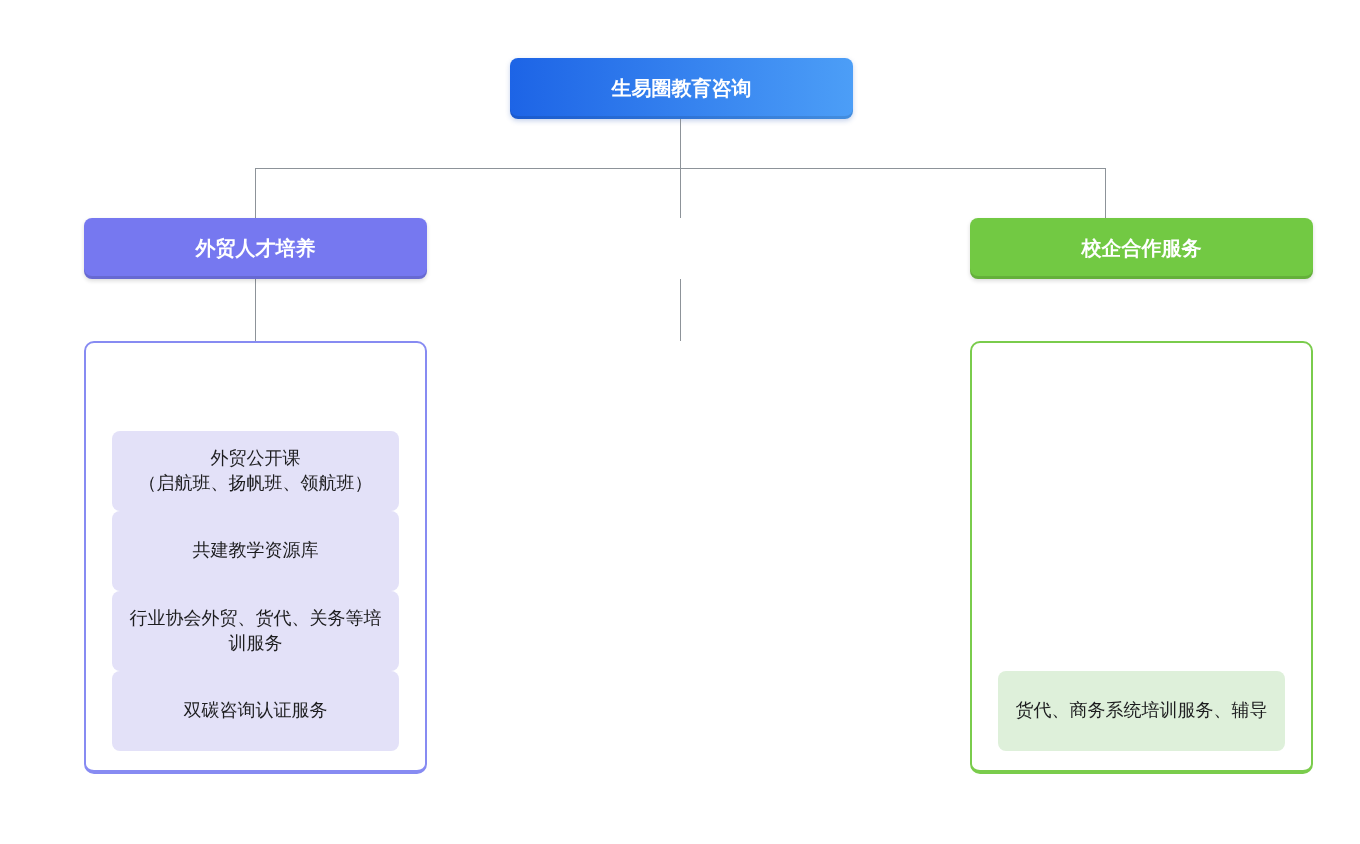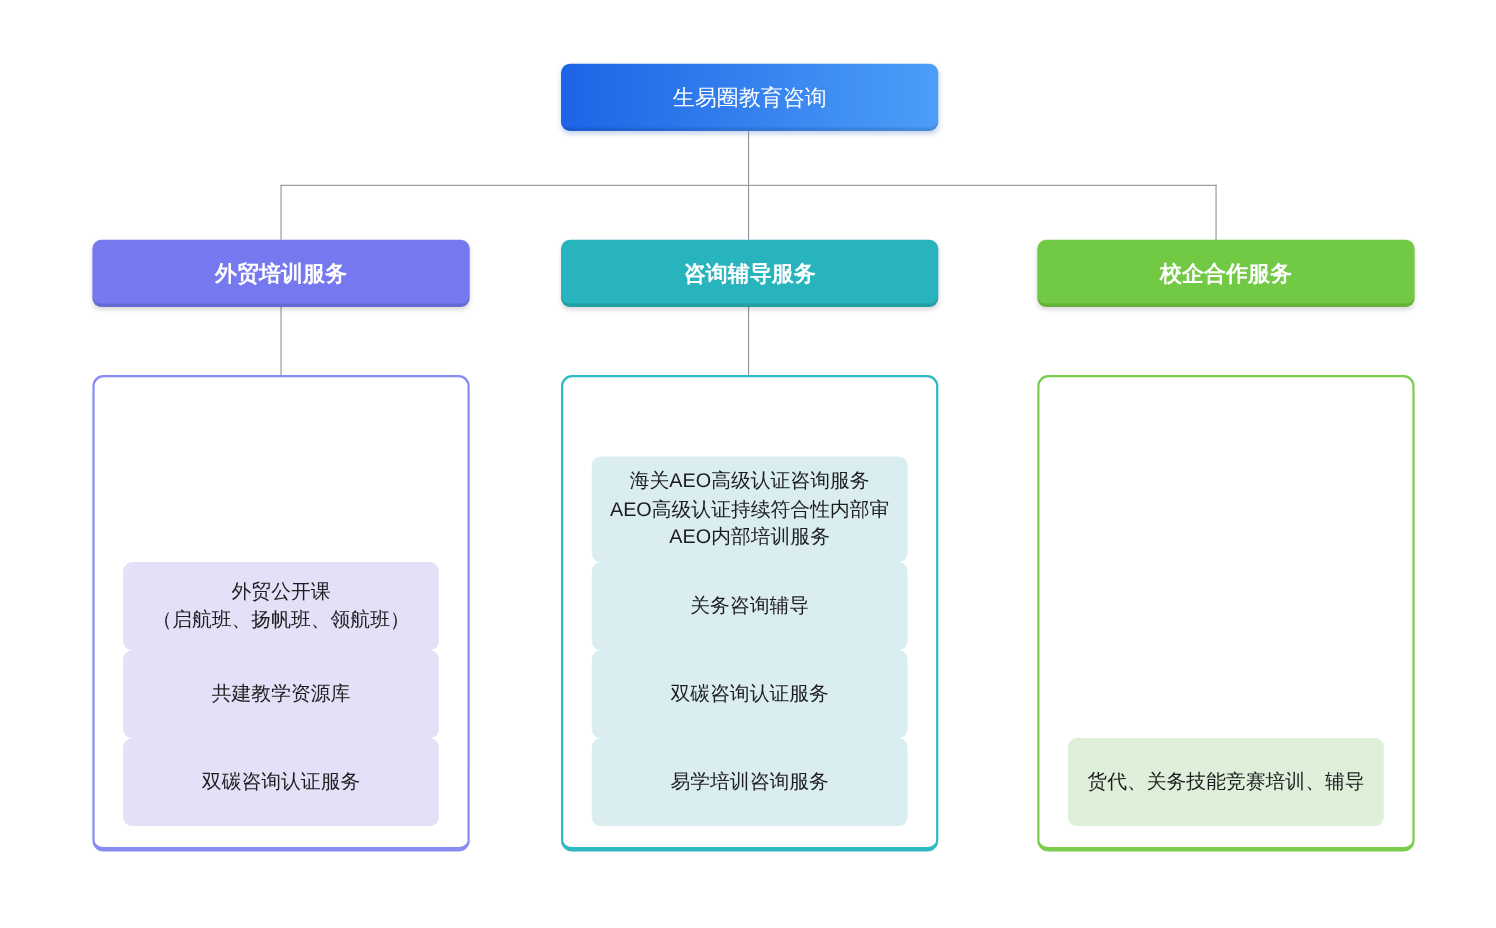--- a/index.html
+++ b/index.html
@@ -10,21 +10,21 @@
     background: var(--canvas-bg, #ffffff);
     font-family: "Liberation Sans", "DejaVu Sans", sans-serif;
     overflow: hidden;
   }
   .node-root {
     position: absolute;
     left: 510px; top: 58px;
     width: 343px; height: 61px;
     border-radius: 8px;
     display: flex; align-items: center; justify-content: center;
-    color: #ffffff; font-size: 20px; font-weight: normal;
+    color: #ffffff; font-size: 20px; font-weight: bold;
     box-shadow: 0 2px 5px rgba(30,80,180,0.25), inset 0 -3px 0 rgba(0,0,0,0.10);
     box-sizing: border-box;
   }
   .conn { position: absolute; background: var(--line, #8d9399); }
   .conn.v { width: 1px; }
   .conn.h { height: 1px; }
   .branch { position: absolute; top: 218px; width: 343px; }
   .branch-header {
     height: 61px;
     border-radius: 8px;
@@ -70,41 +70,31 @@
 
   <div class="conn v" style="left:680px; top:119px; height:49px;"></div>
   <div class="conn h" style="left:255px; top:168px; width:851px;"></div>
   <div class="conn v" style="left:255px; top:168px; height:50px;"></div>
   <div class="conn v" style="left:680px; top:168px; height:50px;"></div>
   <div class="conn v" style="left:1105px; top:168px; height:50px;"></div>
   <div class="conn v" style="left:255px; top:279px; height:62px;"></div>
   <div class="conn v" style="left:680px; top:279px; height:62px;"></div>
 
   <div class="branch" style="left: 84px; --hdr: #7678f0; --border: #878bf2; --item-bg: #e3e1f8;">
-    <div class="branch-header">外贸培训服务</div>
+    <div class="branch-header">外贸人才培养</div>
     <div class="branch-container">
       <div class="service-item">外贸公开课
 （启航班、扬帆班、领航班）</div>
       <div class="service-item">共建教学资源库</div>
+      <div class="service-item">行业协会外贸、货代、关务等培训服务</div>
       <div class="service-item">双碳咨询认证服务</div>
     </div>
   </div>
 
-  <div class="branch" style="left: 510px; --hdr: #28b4bc; --border: #2fb9c1; --item-bg: #daeef1;">
-    <div class="branch-header">咨询辅导服务</div>
-    <div class="branch-container">
-      <div class="service-item">海关AEO高级认证咨询服务
-AEO高级认证持续符合性内部审
-AEO内部培训服务</div>
-      <div class="service-item">关务咨询辅导</div>
-      <div class="service-item">双碳咨询认证服务</div>
-      <div class="service-item">易学培训咨询服务</div>
-    </div>
-  </div>
 
-  <div class="branch" style="left: 943px; border-radius: 30px; --hdr: #72c943; --border: #7acc4c; --item-bg: #def0da;">
+  <div class="branch" style="left: 970px; border-radius: 30px; --hdr: #72c943; --border: #7acc4c; --item-bg: #def0da;">
     <div class="branch-header">校企合作服务</div>
     <div class="branch-container">
-      <div class="service-item">货代、关务技能竞赛培训、辅导</div>
+      <div class="service-item">货代、商务系统培训服务、辅导</div>
     </div>
   </div>
 
 </div>
 
 </body></html>

